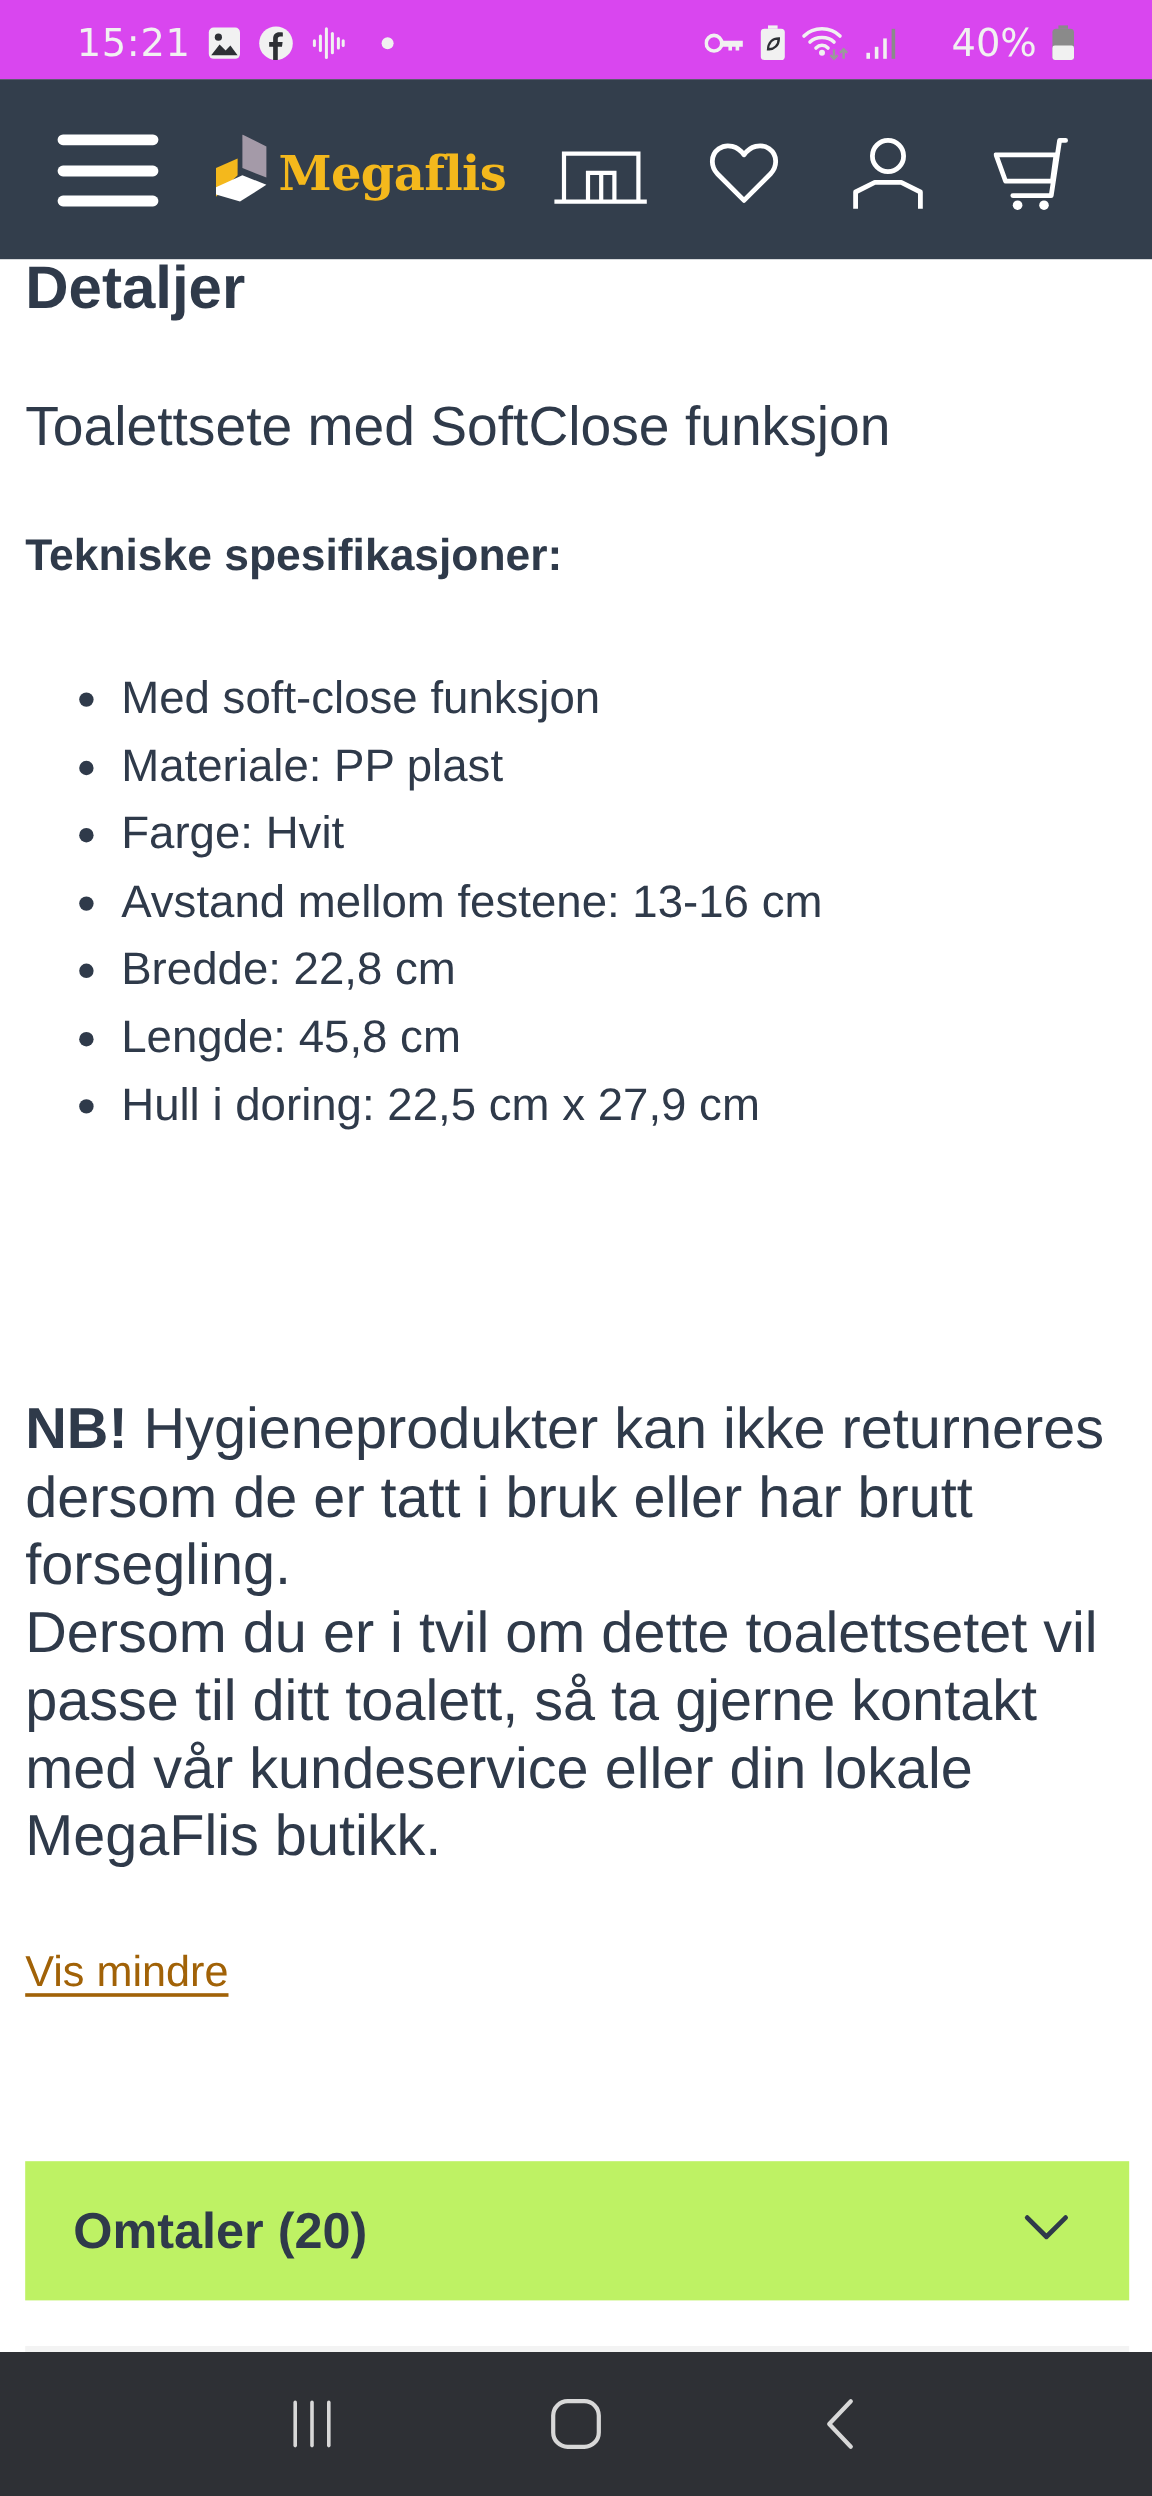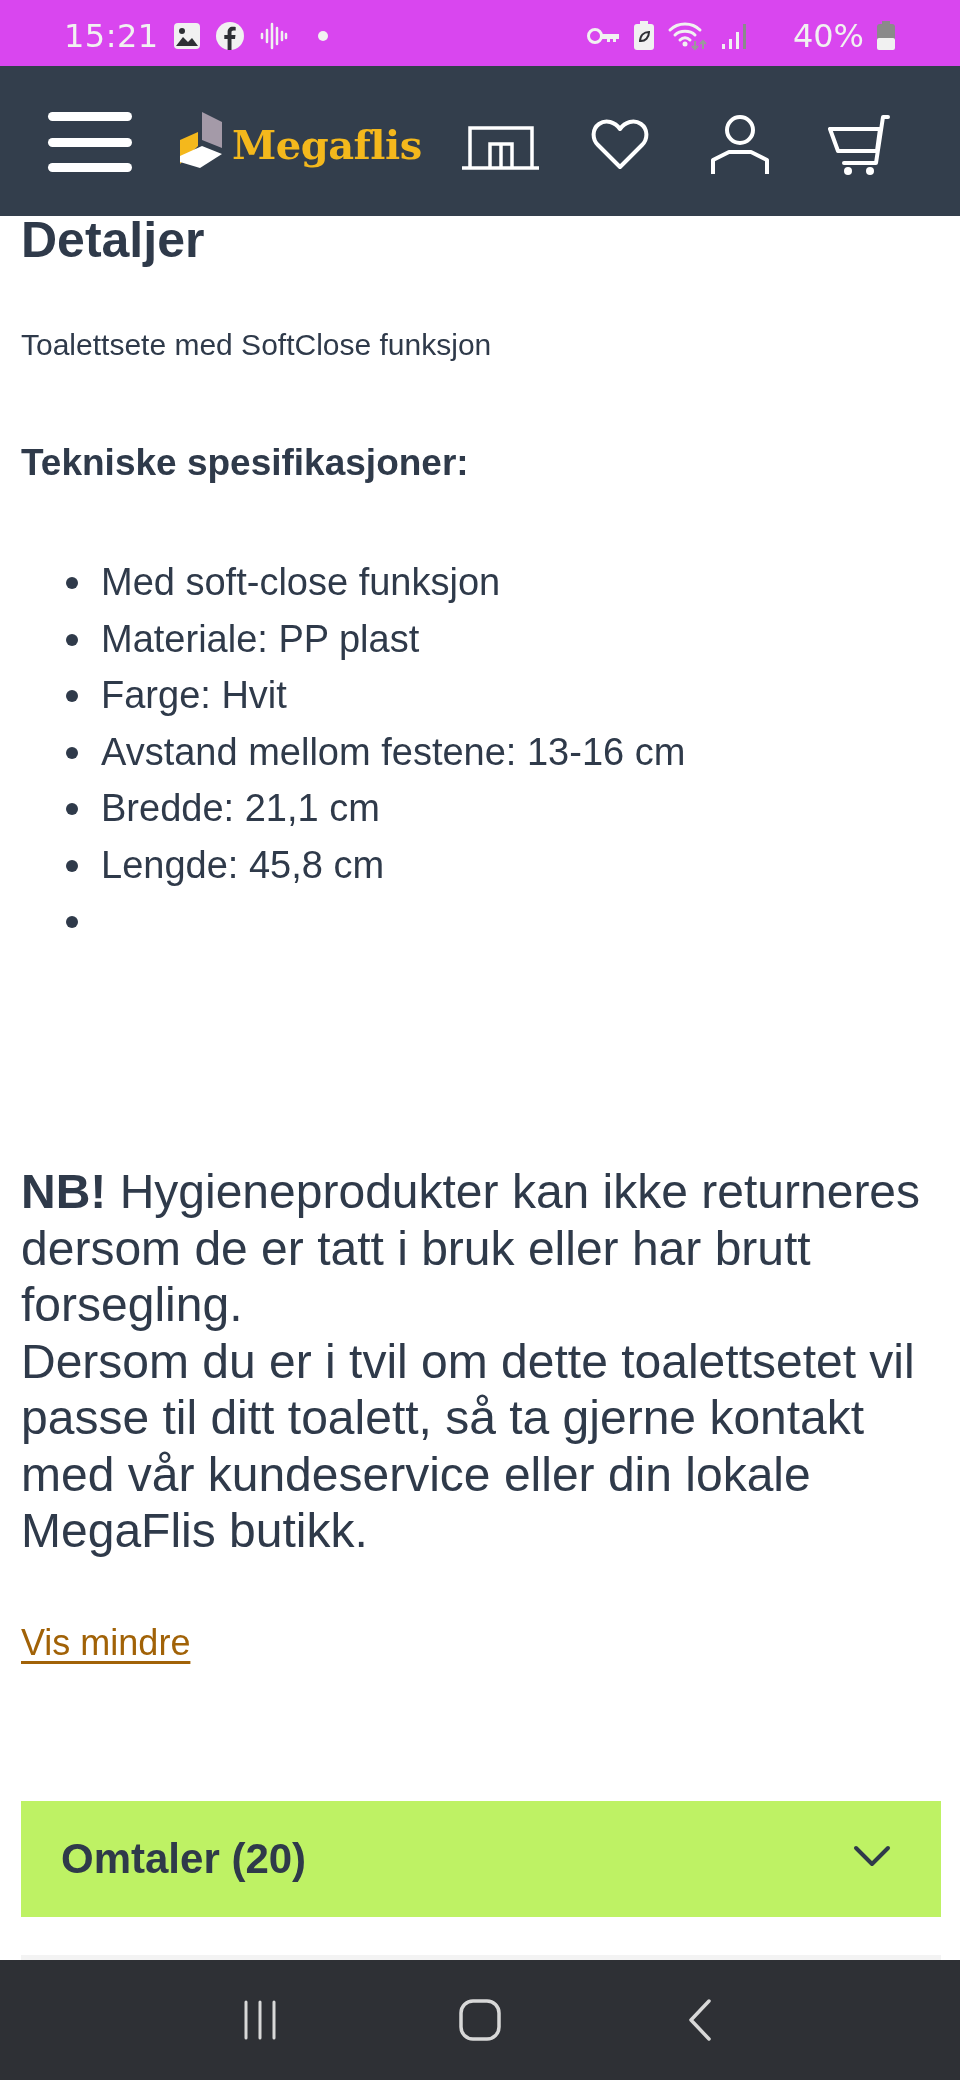--- a/index.html
+++ b/index.html
@@ -18,21 +18,21 @@
     .site-header { position: absolute; top: 66px; left: 0; width: 960px; height: 150px; background: #333e4c; display: flex; align-items: center; }
     .hamburger { position: absolute; left: 48px; top: 46px; width: 84px; height: 60px; display: flex; flex-direction: column; justify-content: space-between; }
     .hamburger span { display: block; height: 9px; background: #ffffff; border-radius: 5px; }
     .logo { position: absolute; left: 178px; top: 46px; display: flex; align-items: center; gap: 8px; }
     .logo-text { font-family: "DejaVu Serif", "Liberation Serif", serif; font-weight: bold; font-size: 40px; color: #f4b81c; letter-spacing: -0.5px; }
     .hdr-icon { position: absolute; top: 44px; width: 80px; height: 70px; display: flex; align-items: center; justify-content: center; }
 
     
     .content { position: absolute; top: 216px; left: 0; width: 960px; }
     .h-detaljer { position: absolute; left: 21px; top: 0px; font-size: 50px; font-weight: bold; color: #2f3a4a; font-family: "Liberation Sans", sans-serif; line-height: 40px; height: 52px; overflow: hidden; padding-top: 4px; }
-    .intro { position: absolute; left: 21px; top: 112px; font-size: 30px; color: #2f3a4a; }
+    .intro { position: absolute; left: 21px; top: 112px; font-size: 46px; color: #2f3a4a; }
     .specs-title { position: absolute; left: 21px; top: 226px; font-size: 37px; font-weight: bold; color: #2f3a4a; }
     .spec-list { position: absolute; left: 21px; top: 338px; list-style: none; }
     .spec-list li { font-size: 38px; line-height: 56.5px; height: 56.5px; position: relative; padding-left: 80px; color: #2f3a4a; }
     .spec-list li .bullet { position: absolute; left: 45px; top: 23px; width: 12px; height: 12px; border-radius: 50%; background: #2f3a4a; }
 
     .nb-block { position: absolute; left: 21px; top: 948px; width: 930px; font-size: 48px; line-height: 56.5px; color: #2f3a4a; }
     .nb-block b { font-weight: bold; }
 
     .vis-mindre { position: absolute; left: 21px; top: 1406px; font-size: 36px; color: #a16207; text-decoration: underline; text-decoration-thickness: 3px; text-underline-offset: 6px; font-weight: normal; cursor: pointer; text-align: center; }
 
@@ -179,23 +179,23 @@
 
 <main class="content">
   <h2 class="h-detaljer">Detaljer</h2>
   <p class="intro">Toalettsete med SoftClose funksjon</p>
   <h3 class="specs-title">Tekniske spesifikasjoner:</h3>
   <ul class="spec-list">
     <li><span class="bullet"></span><span>Med soft-close funksjon</span></li>
     <li><span class="bullet"></span><span>Materiale: PP plast</span></li>
     <li><span class="bullet"></span><span>Farge: Hvit</span></li>
     <li><span class="bullet"></span><span>Avstand mellom festene: 13-16 cm</span></li>
-    <li><span class="bullet"></span><span>Bredde: 21,1 cm</span></li>
+    <li><span class="bullet"></span><span>Bredde: 22,8 cm</span></li>
     <li><span class="bullet"></span><span>Lengde: 45,8 cm</span></li>
-    <li><span class="bullet"></span></li>
+    <li><span class="bullet"></span><span>Hull i doring: 22,5 cm x 27,9 cm</span></li>
   </ul>
 
   <div class="nb-block">
     <b>NB!</b><span> Hygieneprodukter kan ikke returneres dersom de er tatt i bruk eller har brutt forsegling.</span><br>
     <span>Dersom du er i tvil om dette toalettsetet vil passe til ditt toalett, så ta gjerne kontakt med vår kundeservice eller din lokale MegaFlis butikk.</span>
   </div>
 
   <a class="vis-mindre">Vis mindre</a>
 
   <div class="accordion">

